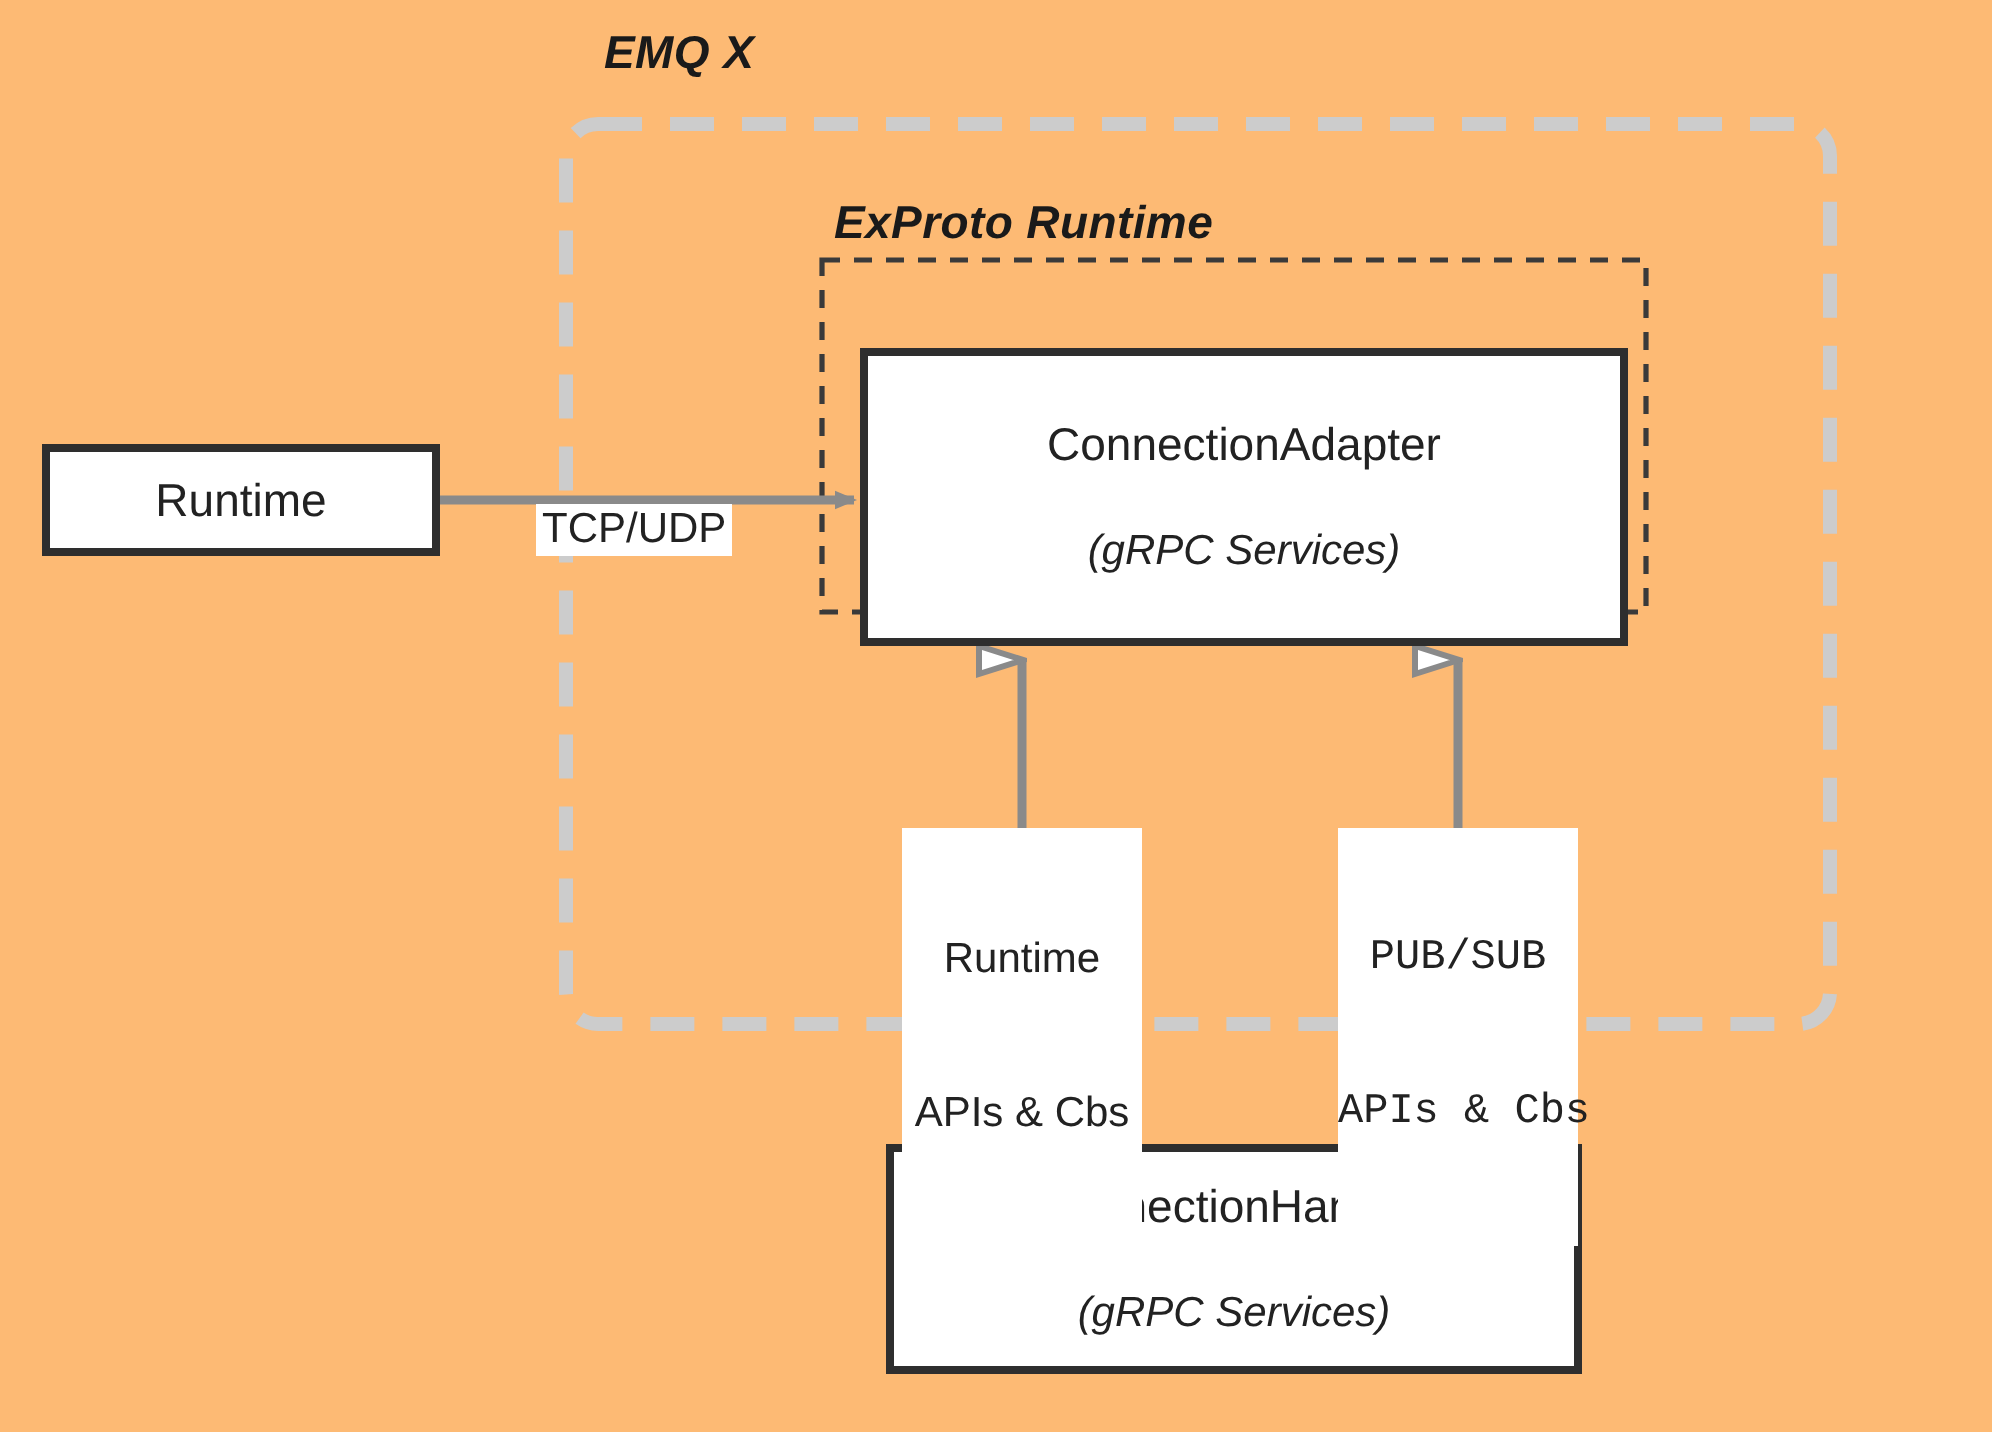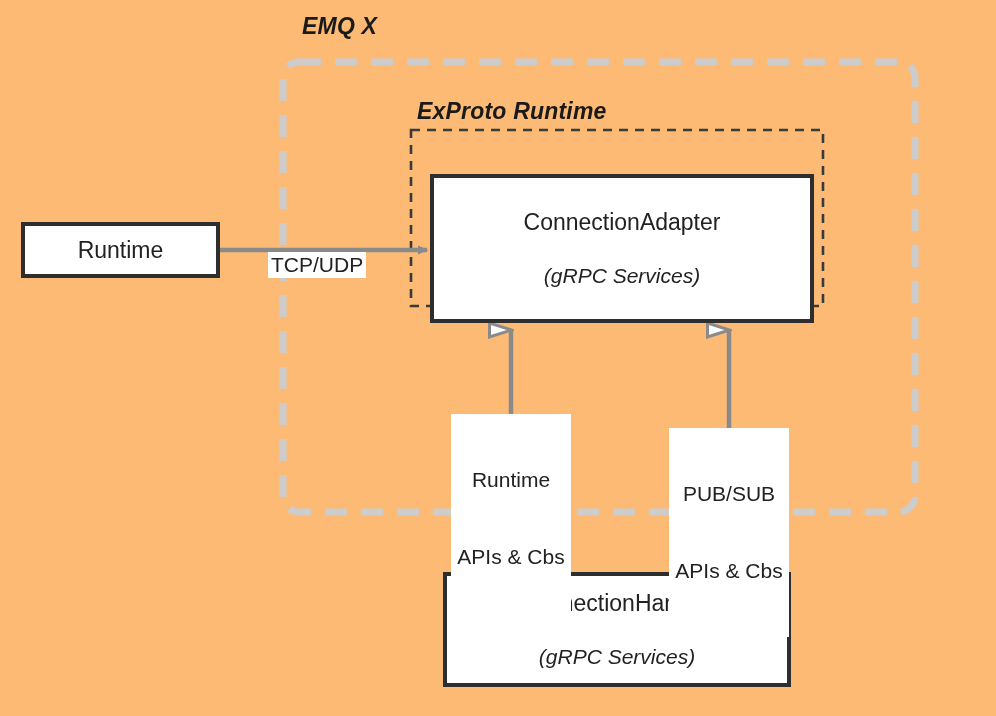--- a/index.html
+++ b/index.html
@@ -119,18 +119,18 @@
     <div class="box-sub">(gRPC Services)</div>
   </div>
 
   <div class="lbl edge-label" style="left:268px; top:252px; padding:0 3px;">TCP/UDP</div>
 
   <div class="lbl edge-label" style="left:451px; top:414px; width:120px; padding:2px 0;">
     <div>Runtime</div>
     <div>APIs &amp; Cbs</div>
   </div>
 
-  <div class="lbl edge-label" style="left:669px; top:428px; width:120px; padding:2px 0;">
+  <div class="lbl edge-label" style="left:669px; top:414px; width:120px; padding:2px 0;font-family:Liberation Mono, monospace;">
     <div>PUB/SUB</div>
     <div>APIs &amp; Cbs</div>
   </div>
 
 </div>
 
 </body></html>

